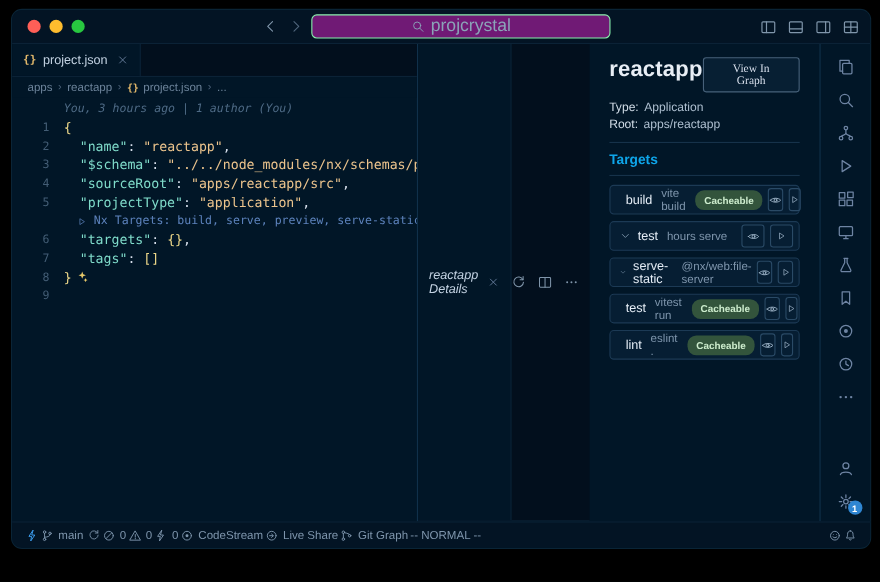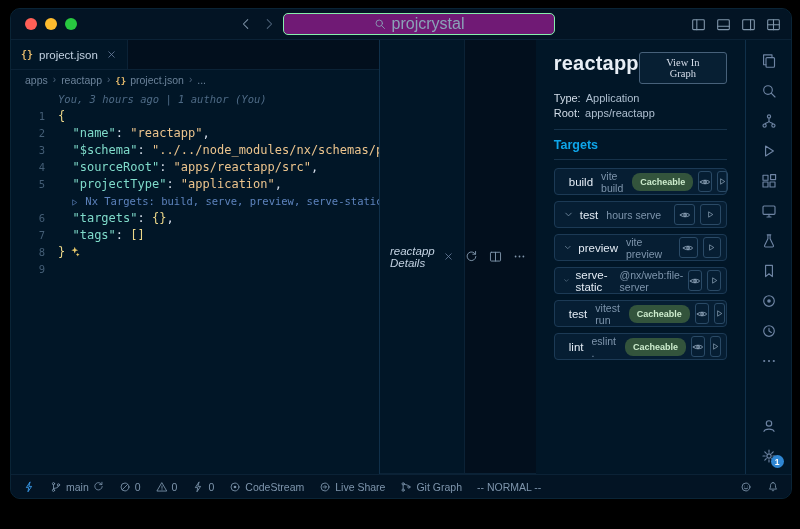--- a/index.html
+++ b/index.html
@@ -80,21 +80,21 @@
   .tname{font-size:11.5px;font-weight:400;color:#e4ecf5;margin-left:6px}
   .tcmd{font-size:10.5px;color:#7e95ac;margin-left:8px}
   .pill{margin-left:9px;font-size:9px;font-weight:700;color:#cdeccd;background:#33543c;border-radius:8px;padding:4px 8px}
   .spacer{flex:1}
   .tbtn{width:19px;height:19px;border:1px solid #2a4a66;border-radius:3px;display:flex;align-items:center;
         justify-content:center;color:#9fb5c9;margin-left:5px;cursor:pointer;background:transparent}
 
   
   .statusbar{flex:0 0 23px;background:#031424;border-top:1px solid #0b2236;display:flex;align-items:center;
              justify-content:space-between;padding:0 12px;font-size:10.5px;color:#7e95ac}
-  .sb-left,.sb-right{display:flex;align-items:center;gap:15px;white-space:nowrap}
+  .sb-left,.sb-right{display:flex;align-items:center;gap:2px;white-space:nowrap}
   .sb-item{display:flex;align-items:center;gap:4px;cursor:pointer}
   .sb-item.accent{color:#3da2f5}
 
   
   .ic{fill:none;stroke:currentColor;stroke-width:1.15;stroke-linecap:round;stroke-linejoin:round;
       display:inline-block;vertical-align:-2px}
   .ic .f{fill:currentColor;stroke:none}
 </style>
 </head>
 <body>
@@ -297,78 +297,59 @@
               <span class="tbtn">
                 <svg class="ic " viewBox="0 0 16 16" width="9" height="9">
                   <path d="M5.2 3.6 12 8l-6.8 4.4z"></path>
                 </svg>
               </span>
             </div>
             <div class="trow">
               <svg class="ic " viewBox="0 0 16 16" width="11" height="11">
                 <path d="M4 6l4 4 4-4"></path>
               </svg>
-              <span class="tname">preview</span>
-              <span class="tcmd">vite preview</span>
+              <span class="tname">serve-static</span>
+              <span class="tcmd">@nx/web:file-server</span>
               <span class="spacer"></span>
               <span class="tbtn">
                 <svg class="ic " viewBox="0 0 16 16" width="12" height="12">
                   <path d="M1.8 8C4.2 4.8 11.8 4.8 14.2 8 11.8 11.2 4.2 11.2 1.8 8z"></path>
                   <circle cx="8" cy="8" r="1.7"></circle>
                 </svg>
               </span>
               <span class="tbtn">
                 <svg class="ic " viewBox="0 0 16 16" width="9" height="9">
                   <path d="M5.2 3.6 12 8l-6.8 4.4z"></path>
                 </svg>
               </span>
             </div>
             <div class="trow">
               <svg class="ic " viewBox="0 0 16 16" width="11" height="11">
                 <path d="M4 6l4 4 4-4"></path>
               </svg>
-              <span class="tname">serve-static</span>
-              <span class="tcmd">@nx/web:file-server</span>
+              <span class="tname">test</span>
+              <span class="tcmd">vitest run</span>
+              <span class="pill">Cacheable</span>
               <span class="spacer"></span>
               <span class="tbtn">
                 <svg class="ic " viewBox="0 0 16 16" width="12" height="12">
                   <path d="M1.8 8C4.2 4.8 11.8 4.8 14.2 8 11.8 11.2 4.2 11.2 1.8 8z"></path>
                   <circle cx="8" cy="8" r="1.7"></circle>
                 </svg>
               </span>
               <span class="tbtn">
                 <svg class="ic " viewBox="0 0 16 16" width="9" height="9">
                   <path d="M5.2 3.6 12 8l-6.8 4.4z"></path>
                 </svg>
               </span>
             </div>
             <div class="trow">
               <svg class="ic " viewBox="0 0 16 16" width="11" height="11">
                 <path d="M4 6l4 4 4-4"></path>
               </svg>
-              <span class="tname">test</span>
-              <span class="tcmd">vitest run</span>
-              <span class="pill">Cacheable</span>
-              <span class="spacer"></span>
-              <span class="tbtn">
-                <svg class="ic " viewBox="0 0 16 16" width="12" height="12">
-                  <path d="M1.8 8C4.2 4.8 11.8 4.8 14.2 8 11.8 11.2 4.2 11.2 1.8 8z"></path>
-                  <circle cx="8" cy="8" r="1.7"></circle>
-                </svg>
-              </span>
-              <span class="tbtn">
-                <svg class="ic " viewBox="0 0 16 16" width="9" height="9">
-                  <path d="M5.2 3.6 12 8l-6.8 4.4z"></path>
-                </svg>
-              </span>
-            </div>
-            <div class="trow">
-              <svg class="ic " viewBox="0 0 16 16" width="11" height="11">
-                <path d="M4 6l4 4 4-4"></path>
-              </svg>
               <span class="tname">lint</span>
               <span class="tcmd">eslint .</span>
               <span class="pill">Cacheable</span>
               <span class="spacer"></span>
               <span class="tbtn">
                 <svg class="ic " viewBox="0 0 16 16" width="12" height="12">
                   <path d="M1.8 8C4.2 4.8 11.8 4.8 14.2 8 11.8 11.2 4.2 11.2 1.8 8z"></path>
                   <circle cx="8" cy="8" r="1.7"></circle>
                 </svg>
               </span>

